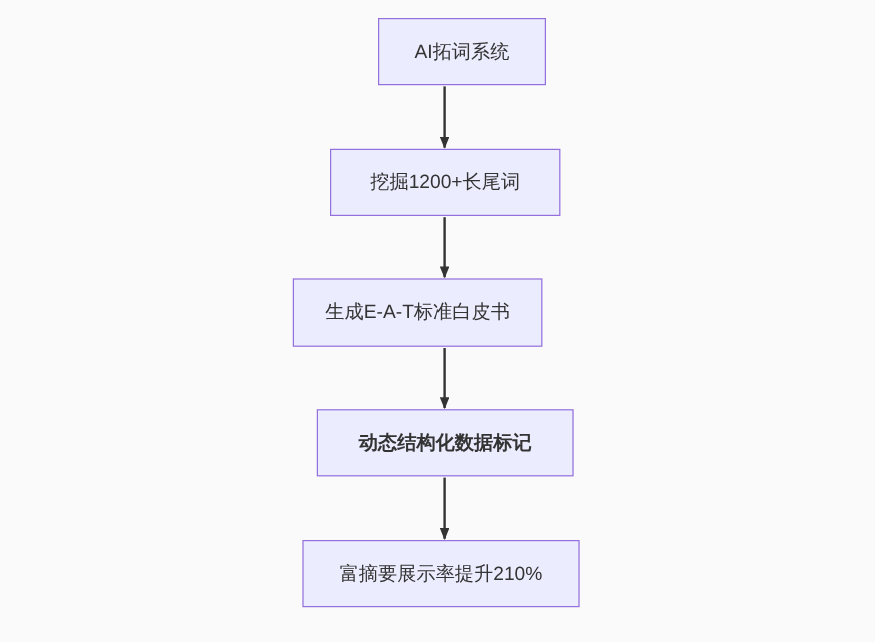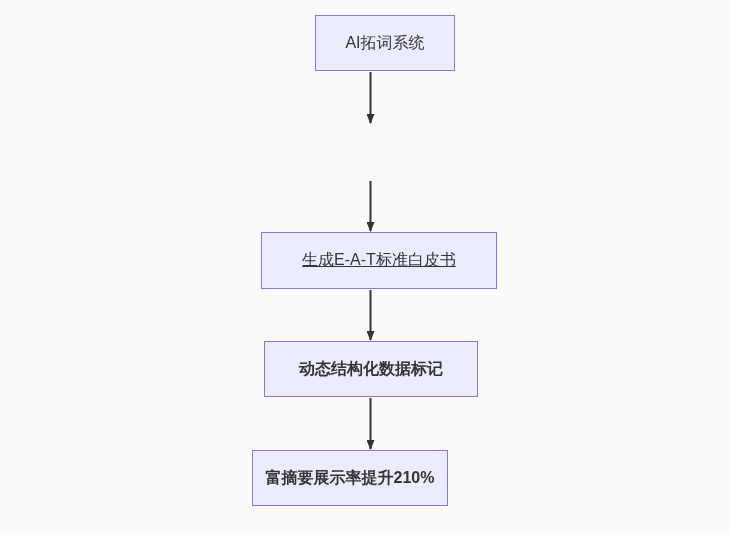--- a/index.html
+++ b/index.html
@@ -40,23 +40,23 @@
     border: 1.5px solid var(--node-border);
     display: flex;
     align-items: center;
     justify-content: center;
     font-size: 16px;
     color: var(--text-color);
     white-space: nowrap;
   }
   .n1 { left: 299px; top: 15px;  width: 140px; margin-left: 16px; }
   .n2 { left: 275px; top: 124px; width: 192px; }
-  .n3 { left: 261px; top: 232px; width: 236px; height: 57px; text-decoration: underline; }
+  .n3 { left: 244px; top: 232px; width: 208px; height: 57px; }
   .n4 { left: 264px; top: 341px; width: 214px; font-weight: bold; }
-  .n5 { left: 252px; top: 450px; width: 196px; font-weight: bold; }
+  .n5 { left: 252px; top: 450px; width: 231px; }
 </style>
 </head>
 <body>
 
 <div class="canvas">
 
   <svg class="edges" viewBox="0 0 729 535" xmlns="http://www.w3.org/2000/svg">
     <defs>
       <marker id="arrowhead" markerWidth="10" markerHeight="8" refX="9" refY="4" orient="auto" markerUnits="userSpaceOnUse">
         <path d="M0,0 L10,4 L0,8 Z" fill="#333333"></path>
@@ -64,20 +64,23 @@
     </defs>
     <line x1="370.5" y1="72" x2="370.5" y2="123" marker-end="url(#arrowhead)"></line>
     <line x1="370.5" y1="181" x2="370.5" y2="231" marker-end="url(#arrowhead)"></line>
     <line x1="370.5" y1="290" x2="370.5" y2="340" marker-end="url(#arrowhead)"></line>
     <line x1="370.5" y1="398" x2="370.5" y2="449" marker-end="url(#arrowhead)"></line>
   </svg>
 
   <div class="node n1">
     <span>AI拓词系统</span>
   </div>
+  <div class="node n2">
+    <span>挖掘1200+长尾词</span>
+  </div>
   <div class="node n3">
     <span>生成E-A-T标准白皮书</span>
   </div>
   <div class="node n4">
     <span>动态结构化数据标记</span>
   </div>
   <div class="node n5">
     <span>富摘要展示率提升210%</span>
   </div>
 

